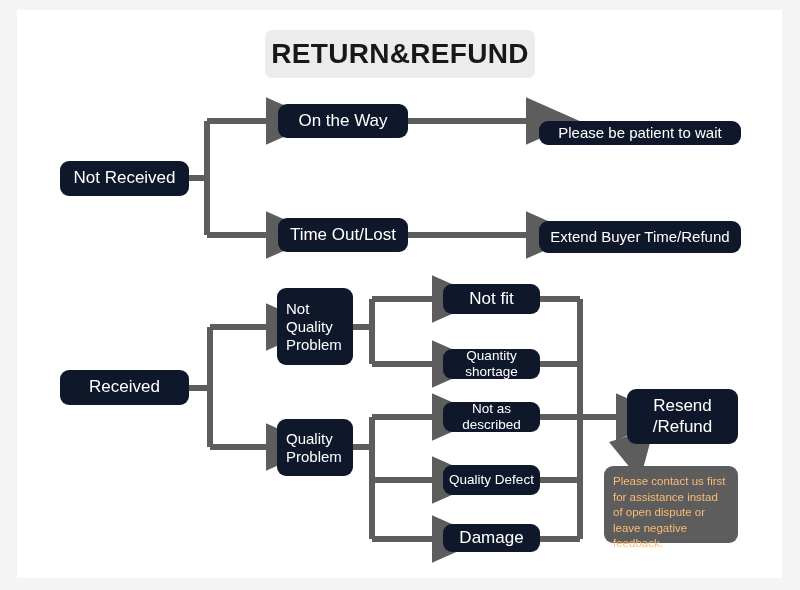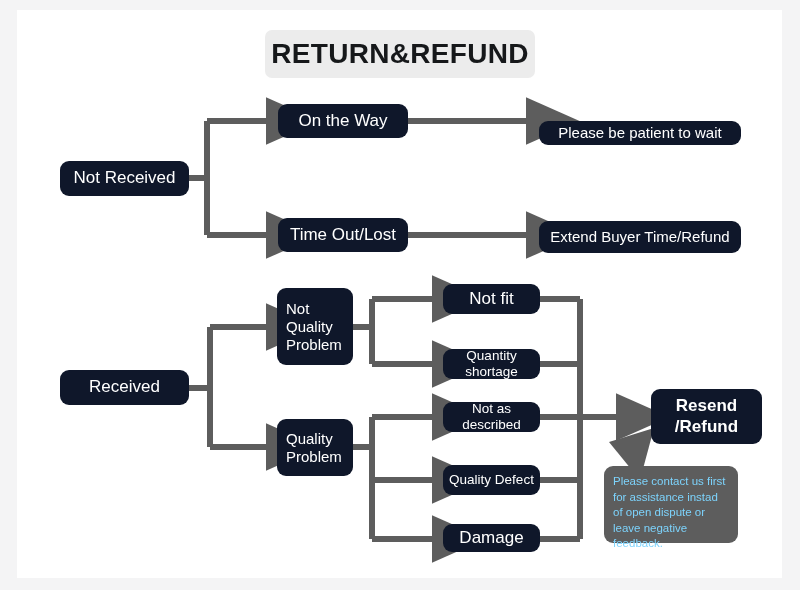--- a/index.html
+++ b/index.html
@@ -73,21 +73,21 @@
   }
   .node.center span { text-align: center; }
   .node.left   span { text-align: left; }
   .n-sm  span { font-size: 13.5px; line-height: 1.18; }
   .n-md  span { font-size: 15px;   line-height: 1.2; }
   .n-lg  span { font-size: 17px;   line-height: 1.22; }
   
   .callout {
     position: absolute;
     background: #5d5d5d;
-    color: #7dd3fc;
+    color: #fdba74;
     border-radius: 9px;
     box-sizing: border-box;
     padding: 8px 9px 7px 9px;
   }
   .callout span {
     display: block;
     font-size: 11.5px;
     line-height: 1.35;
     text-align: left;
     white-space: pre-line;
@@ -198,21 +198,21 @@
   </div>
 
   <div class="node center n-sm" style="left:443px; top:465px; width:97px; height:30px;">
     <span>Quality Defect</span>
   </div>
 
   <div class="node center n-lg" style="left:443px; top:524px; width:97px; height:28px;">
     <span>Damage</span>
   </div>
 
-  <div class="node center n-lg" style="left:651px; top:389px; width:111px; height:55px;font-weight:bold;">
+  <div class="node center n-lg" style="left:627px; top:389px; width:111px; height:55px;">
     <span>Resend
 /Refund</span>
   </div>
 
   <div class="callout" style="left:604px; top:466px; width:134px; height:77px;">
     <span>Please contact us first for assistance instad of open dispute or leave negative feedback.</span>
   </div>
 
 </div>
 

